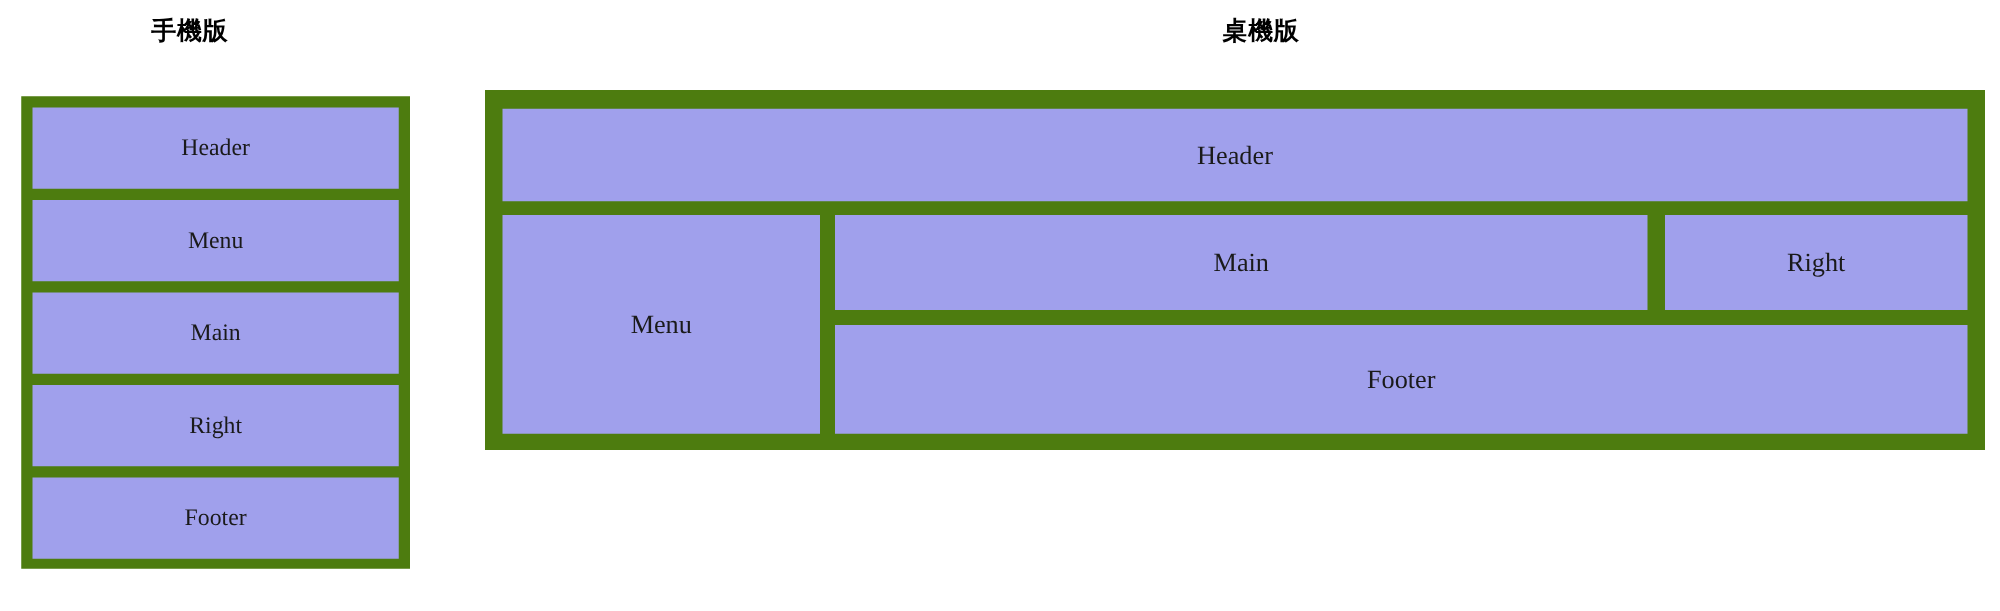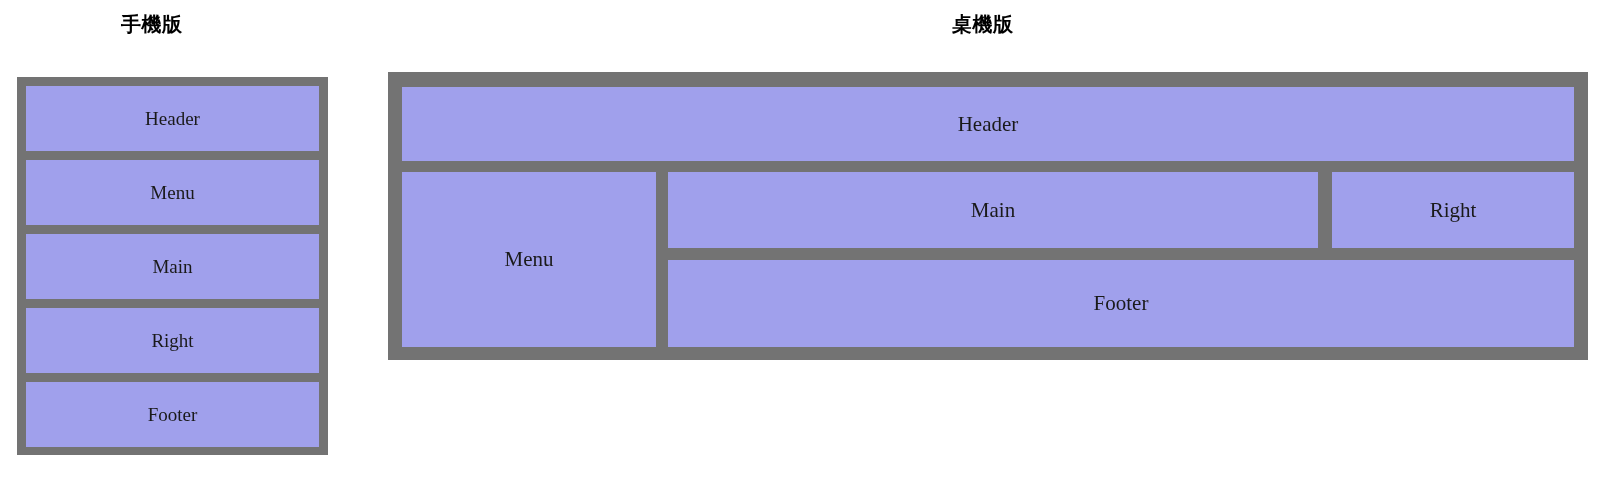--- a/index.html
+++ b/index.html
@@ -20,26 +20,26 @@
     position: absolute;
     font-family: "DejaVu Sans", sans-serif;
     font-weight: bold;
     font-size: 20px;
     line-height: 1;
     color: #000000;
     white-space: nowrap;
     letter-spacing: 0.5px;
   }
   #mobile-title { left: 121px; top: 14px; }
-  #desktop-title { left: 952px; top: 14px; }
+  #desktop-title { left: 978px; top: 14px; }
 
   
   .wire-container {
     position: absolute;
-    background: #737373;
+    background: #4d7c0f;
     box-sizing: border-box;
   }
   .wire-box {
     position: absolute;
     background: #a0a0ec;
     box-sizing: border-box;
     display: flex;
     align-items: center;
     justify-content: center;
     font-family: "Liberation Serif", serif;

